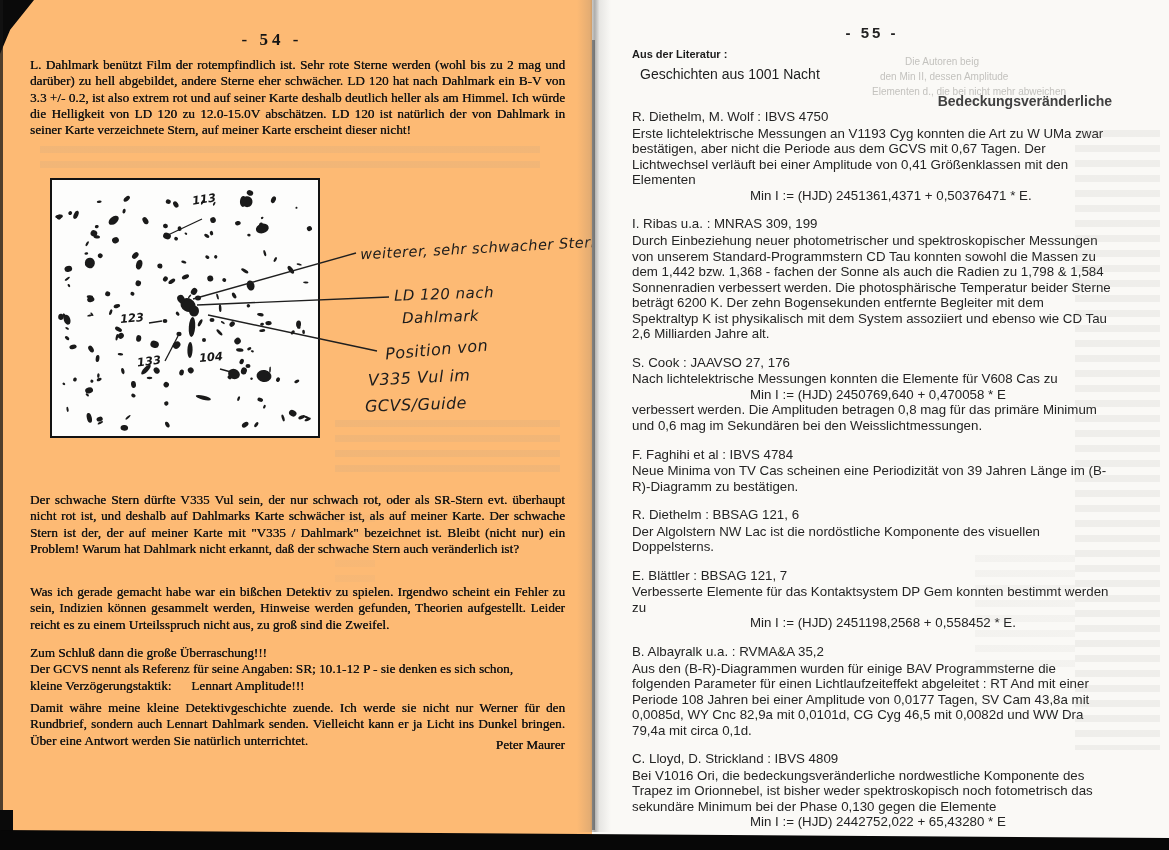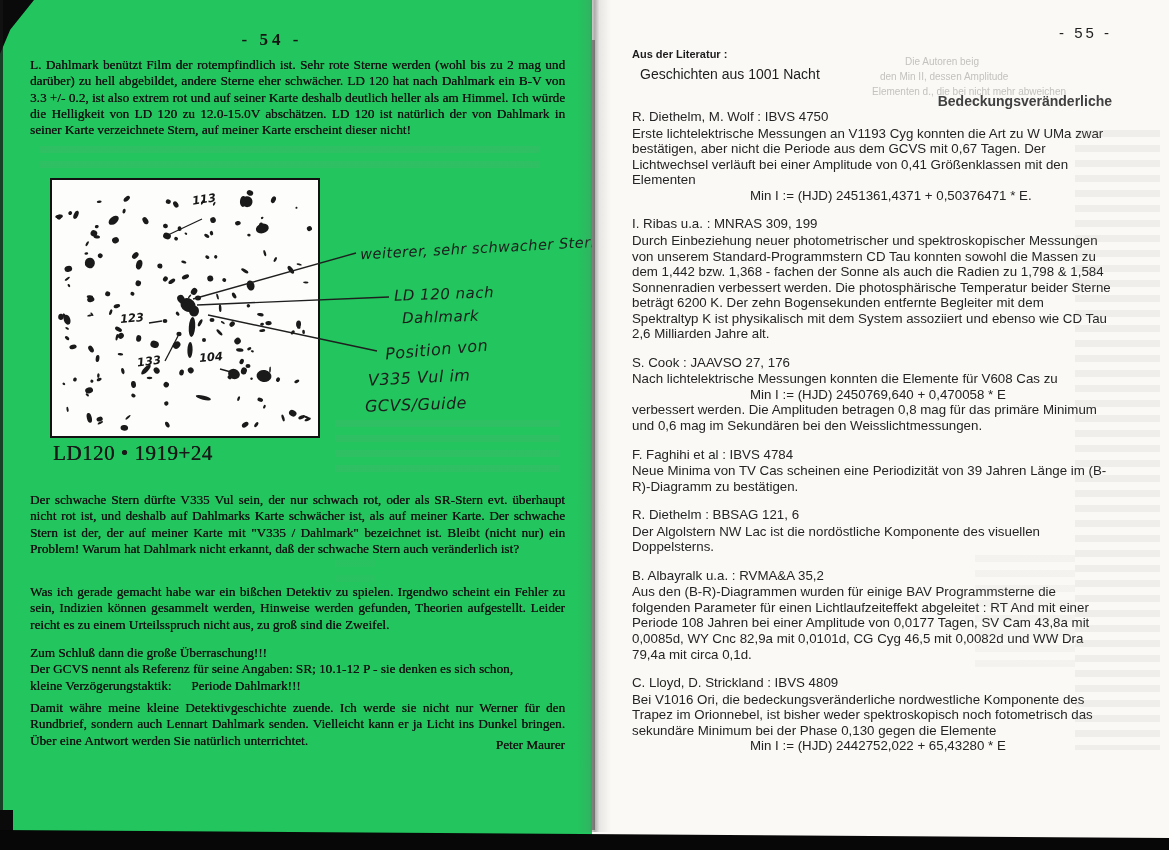--- a/index.html
+++ b/index.html
@@ -4,37 +4,37 @@
 <style>
   html,body{margin:0;padding:0;}
   body{
     width:1169px;height:850px;position:relative;overflow:hidden;
     background:#efeeeb;
     font-family:"Liberation Serif", serif;
     -webkit-font-smoothing:antialiased;
   }
   .abs{position:absolute;}
   
-  .page-left{left:0;top:0;width:592px;height:850px;background:#22c55e;}
+  .page-left{left:0;top:0;width:592px;height:850px;background:#fdba74;}
   .page-right{left:592px;top:0;width:577px;height:850px;background:#faf9f6;}
 
   
   .lp-text{
     font-family:"Liberation Serif", serif;
     color:#141414;font-size:13.2px;line-height:1.24;
     text-align:justify;text-shadow:0.25px 0 0 currentColor;
   }
   .lp-header{
     left:0;top:30px;width:592px;text-align:center;
     font-family:"Liberation Serif", serif;font-weight:bold;font-size:17px;color:#151515;
     letter-spacing:4px;transform:translateX(-24px);
   }
   .rp-header{
-    text-align:right;font-family:"Liberation Sans", sans-serif;
-    font-weight:normal;font-size:15px;color:#222;letter-spacing:3px;
+    text-align:center;font-family:"Liberation Sans", sans-serif;
+    font-weight:bold;font-size:15px;color:#222;letter-spacing:3px;
   }
 
   
   .chart-box{
     left:50px;top:178px;width:270px;height:260px;
     border:2.5px solid #121212;background:#fdfdfc;box-sizing:border-box;
   }
   .chart-caption{
     left:53px;top:441px;
     font-family:"Liberation Serif", serif;font-size:21px;color:#191919;
@@ -283,21 +283,20 @@
         <line x1="97" y1="143" x2="110" y2="141" stroke="#1a1a1a" stroke-width="1.3"></line>
         <line x1="113" y1="181" x2="126" y2="156" stroke="#1a1a1a" stroke-width="1.3"></line>
         <line x1="168" y1="189" x2="179" y2="192" stroke="#1a1a1a" stroke-width="1.3"></line>
       </svg>
     <div class="star-label" style="left:140px;top:12px;transform:rotate(-8deg);">113</div>
     <div class="star-label" style="left:68px;top:131px;transform:rotate(-5deg);">123</div>
     <div class="star-label" style="left:85px;top:174px;transform:rotate(-7deg);">133</div>
     <div class="star-label" style="left:147px;top:170px;transform:rotate(-5deg);">104</div>
   </div>
 
-  <div class="abs chart-caption">LD120 • 1919+24</div>
 
   <svg class="abs overlay-svg" width="592" height="850">
     <line x1="193" y1="299" x2="356" y2="253" stroke="#1f1f1f" stroke-width="1.4"></line>
     <line x1="197" y1="305" x2="389" y2="297" stroke="#1f1f1f" stroke-width="1.4"></line>
     <line x1="208" y1="315" x2="377" y2="351" stroke="#1f1f1f" stroke-width="1.4"></line>
   </svg>
 
   <div class="hw" style="left:360px;top:240px;font-size:14.5px;transform:rotate(-3deg);">weiterer, sehr schwacher Stern</div>
   <div class="hw" style="left:394px;top:285px;font-size:15px;transform:rotate(-2deg);">LD 120 nach</div>
   <div class="hw" style="left:402px;top:308px;font-size:15px;transform:rotate(-2deg);">Dahlmark</div>
@@ -305,21 +304,21 @@
   <div class="hw" style="left:368px;top:368px;font-size:16px;transform:rotate(-3deg);">V335 Vul im</div>
   <div class="hw" style="left:365px;top:395px;font-size:16px;transform:rotate(-2deg);">GCVS/Guide</div>
 
   <div class="abs lp-text" style="left:30px;top:492px;width:535px;">Der schwache Stern dürfte V335 Vul sein, der nur schwach rot, oder als SR-Stern evt. überhaupt nicht rot ist, und deshalb auf Dahlmarks Karte schwächer ist, als auf meiner Karte. Der schwache Stern ist der, der auf meiner Karte mit "V335 / Dahlmark" bezeichnet ist. Bleibt (nicht nur) ein Problem! Warum hat Dahlmark nicht erkannt, daß der schwache Stern auch veränderlich ist?</div>
 
   <div class="abs lp-text" style="left:30px;top:584px;width:535px;">Was ich gerade gemacht habe war ein bißchen Detektiv zu spielen. Irgendwo scheint ein Fehler zu sein, Indizien können gesammelt werden, Hinweise werden gefunden, Theorien aufgestellt. Leider reicht es zu einem Urteilsspruch nicht aus, zu groß sind die Zweifel.</div>
 
   <div class="abs" style="left:30px;top:645px;width:535px;">
     <div class="lp-text">Zum Schluß dann die große Überraschung!!!</div>
     <div class="lp-text">Der GCVS nennt als Referenz für seine Angaben: SR; 10.1-12 P - sie denken es sich schon,</div>
-    <div class="lp-text prewrap">kleine Verzögerungstaktik:      Periode Dahlmark!!!</div>
+    <div class="lp-text prewrap">kleine Verzögerungstaktik:      Lennart Amplitude!!!</div>
   </div>
 
   <div class="abs lp-text sig" style="left:30px;top:737px;width:535px;">Peter Maurer</div>
 
   <div class="abs lp-text" style="left:30px;top:700px;width:535px;">Damit währe meine kleine Detektivgeschichte zuende. Ich werde sie nicht nur Werner für den Rundbrief, sondern auch Lennart Dahlmark senden. Vielleicht kann er ja Licht ins Dunkel bringen. Über eine Antwort werden Sie natürlich unterrichtet.</div>
 </div>
 
 <div class="abs page-right"></div>
 
 <div class="abs rp-col">
@@ -351,20 +350,25 @@
     <div class="entry">
       <div class="ref">F. Faghihi et al : IBVS 4784</div>
       <div>Neue Minima von TV Cas scheinen eine Periodizität von 39 Jahren Länge im (B-R)-Diagramm zu bestätigen.</div>
     </div>
 
     <div class="entry">
       <div class="ref">R. Diethelm : BBSAG 121, 6</div>
       <div>Der Algolstern NW Lac ist die nordöstliche Komponente des visuellen Doppelsterns.</div>
     </div>
 
+    <div class="entry">
+      <div class="ref">E. Blättler : BBSAG 121, 7</div>
+      <div>Verbesserte Elemente für das Kontaktsystem DP Gem konnten bestimmt werden zu</div>
+      <div class="formula">Min I := (HJD) 2451198,2568 + 0,558452 * E.</div>
+    </div>
 
     <div class="entry">
       <div class="ref">B. Albayralk u.a. : RVMA&amp;A 35,2</div>
       <div>Aus den (B-R)-Diagrammen wurden für einige BAV Programmsterne die folgenden Parameter für einen Lichtlaufzeiteffekt abgeleitet : RT And mit einer Periode 108 Jahren bei einer Amplitude von 0,0177 Tagen, SV Cam 43,8a mit 0,0085d, WY Cnc 82,9a mit 0,0101d, CG Cyg 46,5 mit 0,0082d und WW Dra 79,4a mit circa 0,1d.</div>
     </div>
 
     <div class="entry">
       <div class="ref">C. Lloyd, D. Strickland : IBVS 4809</div>
       <div>Bei V1016 Ori, die bedeckungsveränderliche nordwestliche Komponente des Trapez im Orionnebel, ist bisher weder spektroskopisch noch fotometrisch das sekundäre Minimum bei der Phase 0,130 gegen die Elemente</div>
       <div class="formula">Min I := (HJD) 2442752,022 + 65,43280 * E</div>

